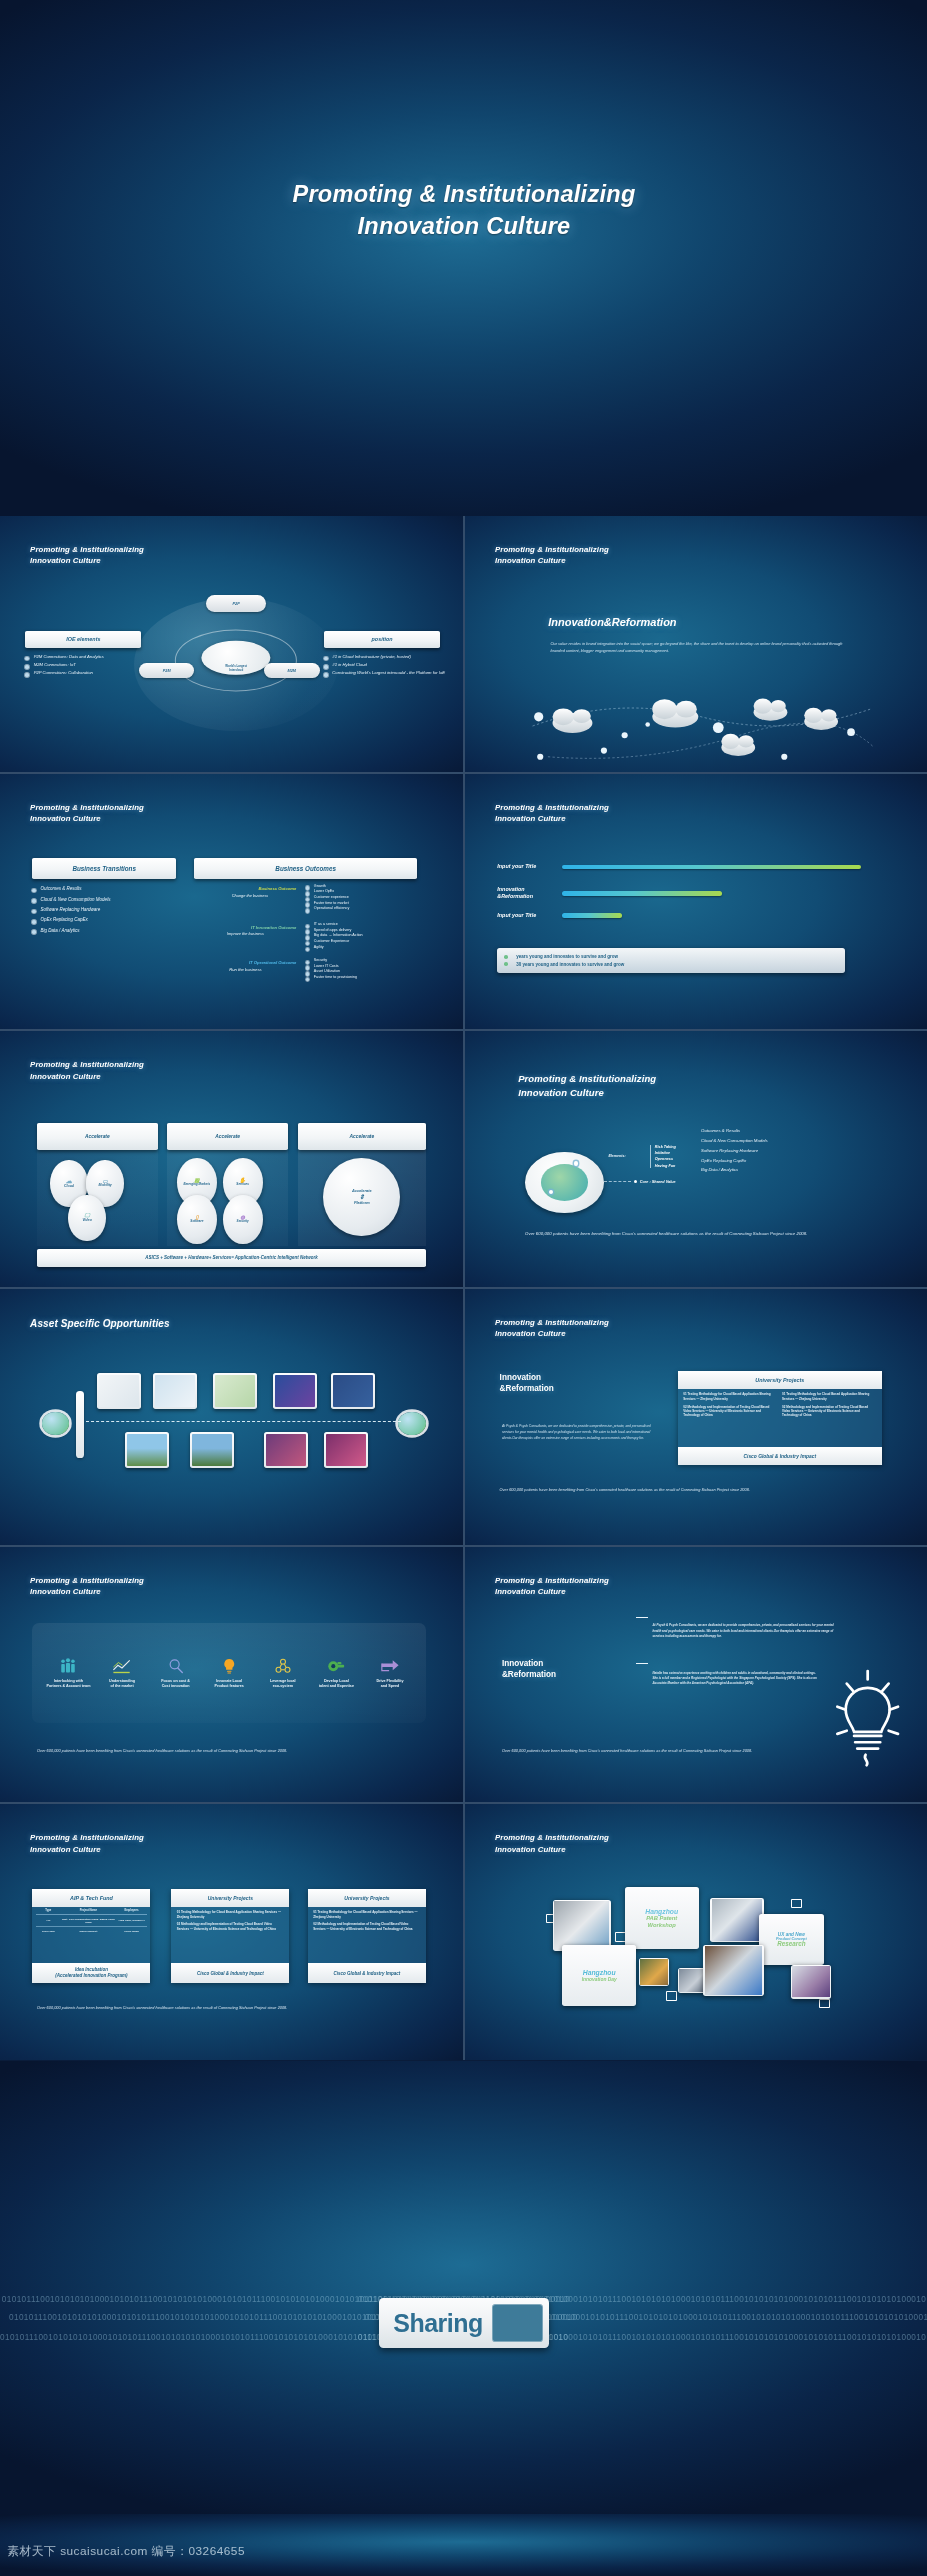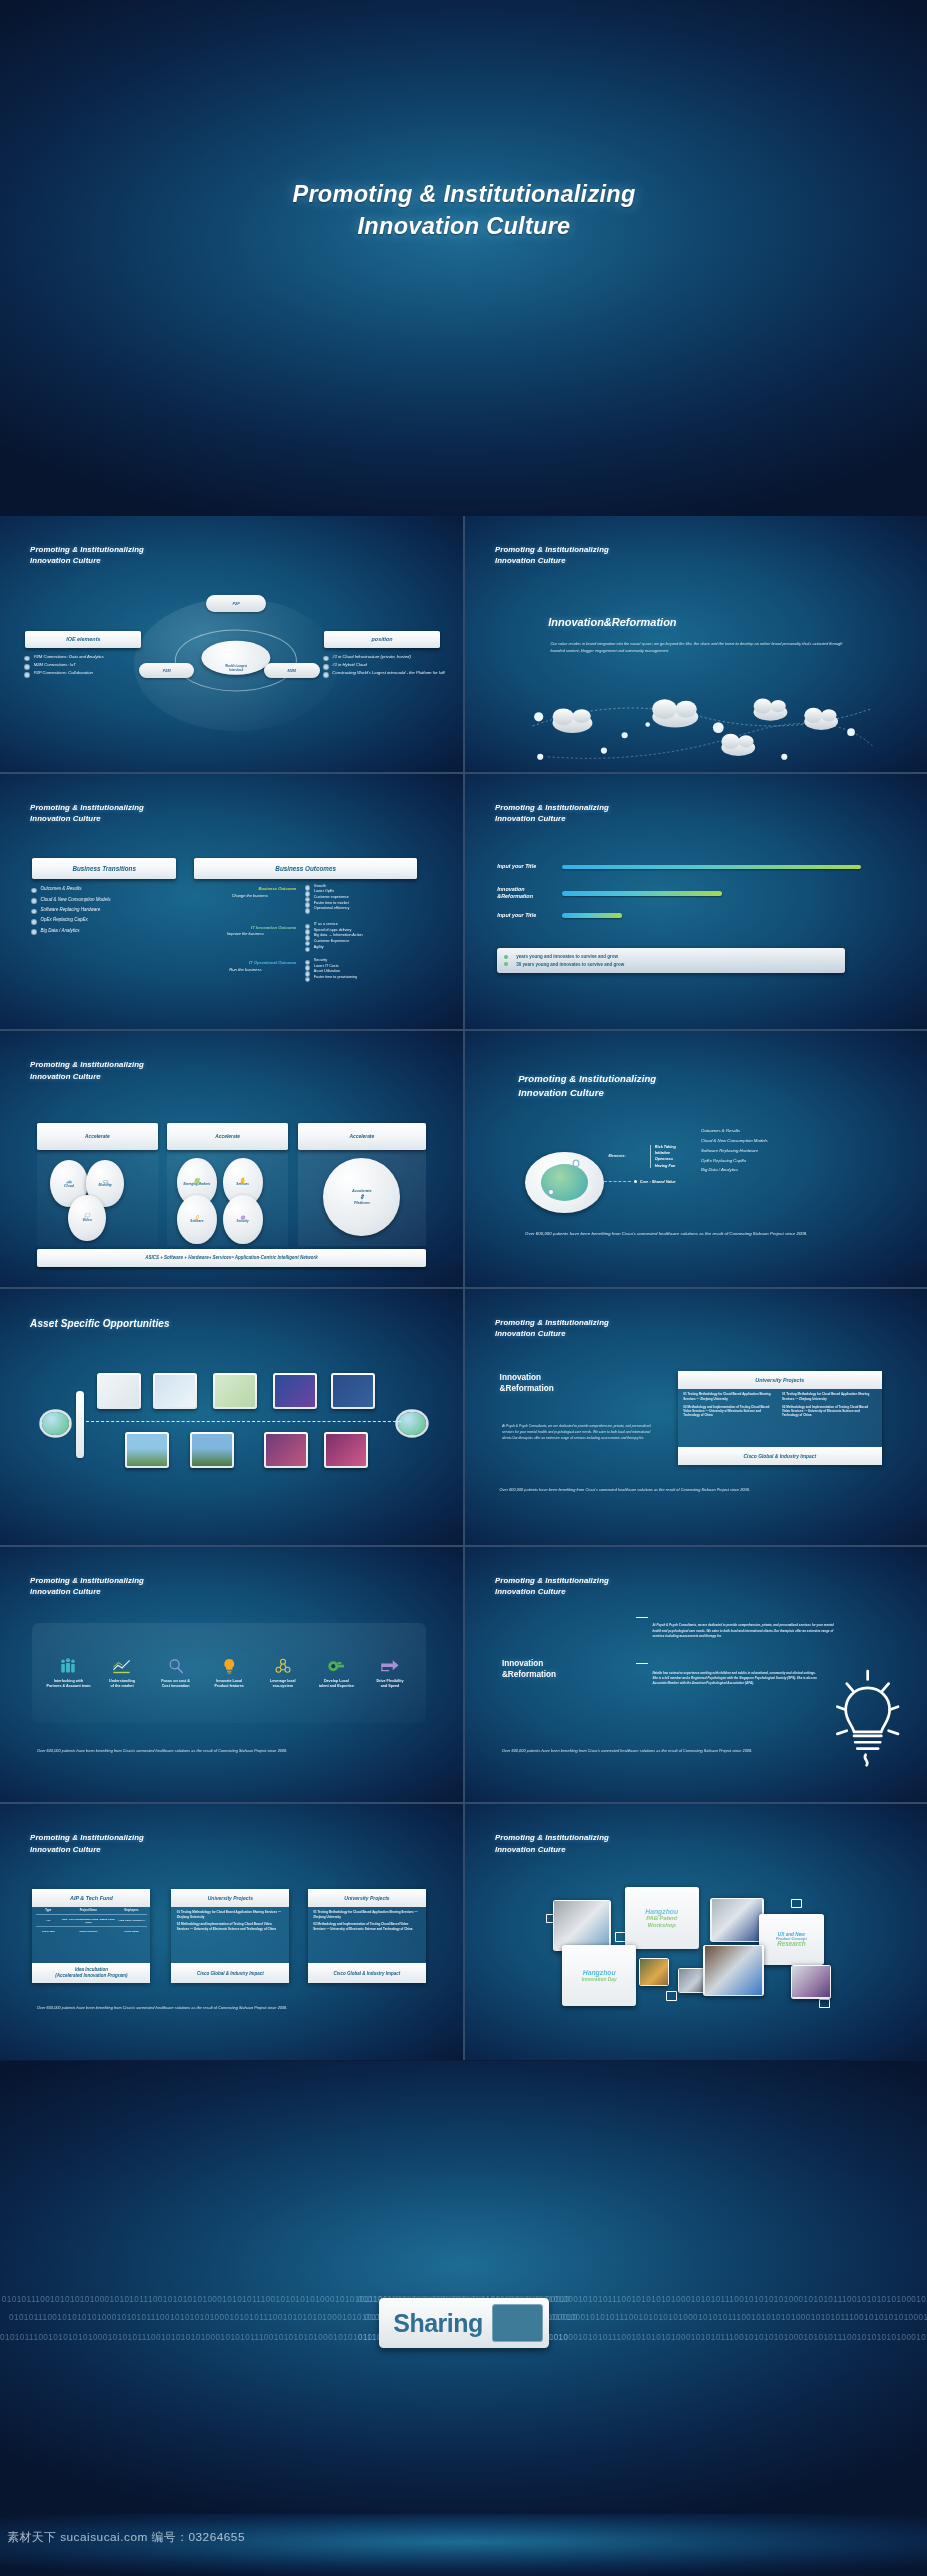--- a/index.html
+++ b/index.html
@@ -161,21 +161,21 @@
     box-shadow:0 2.7px 7.2px rgba(0,0,0,.5); display:flex; align-items:center;
   }
   #thanks .plate .label {
     flex:1; text-align:center; color:#2f6f92; font-weight:bold; font-size:25px; letter-spacing:-0.5px; padding-left:5.4px;
   }
   #thanks .plate .swatch { width:51px; height:38px; margin-right:6.3px; border-radius:3.6px; background:#3e7b99; box-shadow:inset 0 0 0 0.9px rgba(255,255,255,.35); }
 
   
   #footer { position:absolute; left:0; bottom:0; width:928px; height:62px; }
   #footer .ftext {
-    position:absolute; left:7.2px; bottom:30px;
+    position:absolute; left:7.2px; bottom:16px;
     color:rgba(225,238,246,.72); font-size:11.8px; letter-spacing:0.5px;
   }
 </style>
 </head>
 <body>
 
 <div class="page">
 
   <div id="hero" class="bg-deep">
     <div class="htitle">

